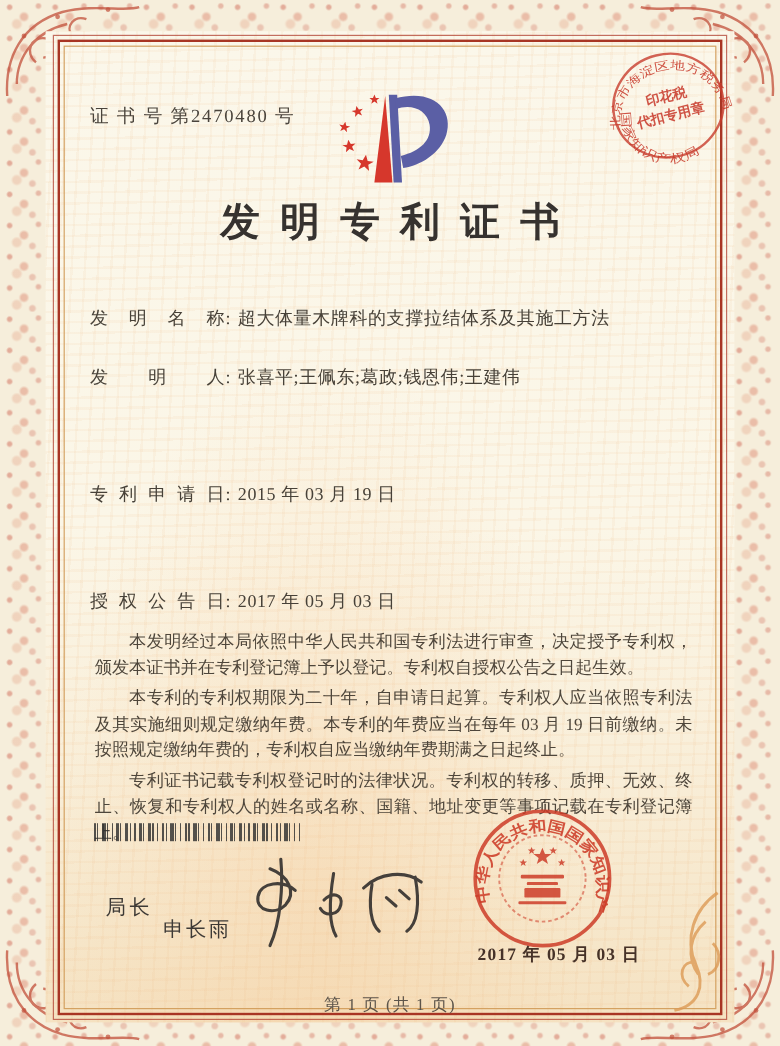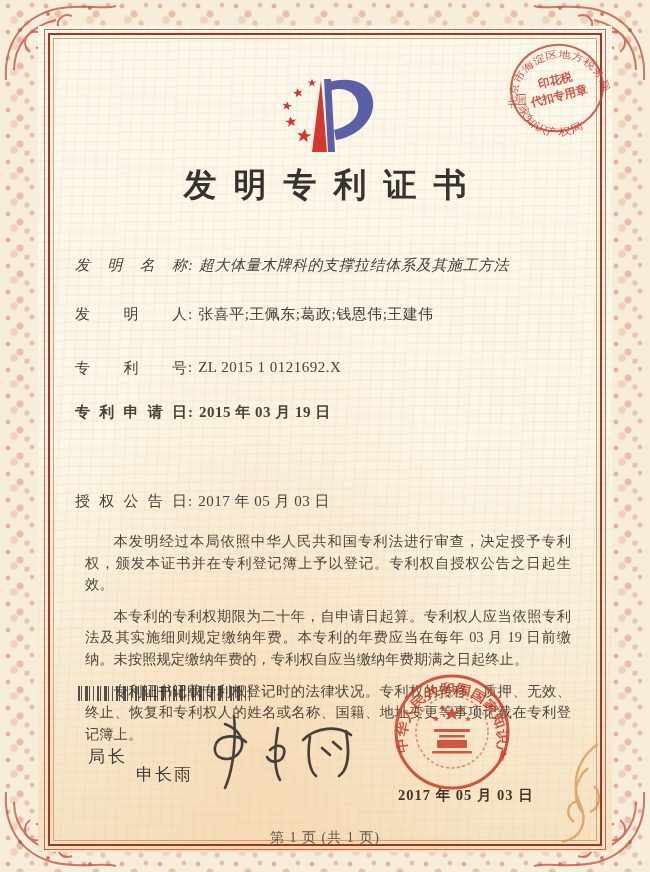--- a/index.html
+++ b/index.html
@@ -26,23 +26,23 @@
   .frame-outer{position:absolute;left:44px;top:29px;right:44px;bottom:22px;border:1px solid rgba(176,64,48,.75);}
   .frame-main{position:absolute;left:48px;top:33px;right:48px;bottom:26px;border:2px solid #a83524;}
   .frame-gold{position:absolute;left:53px;top:38px;right:53px;bottom:31px;border:1px solid rgba(208,154,86,.9);}
   .abs{position:absolute;}
   .cert-no{left:75px;top:87px;font-size:15.5px;color:#4a443c;letter-spacing:1.5px;}
   .title{left:0;right:0;top:163px;text-align:center;font-size:33px;font-weight:bold;color:#36322f;letter-spacing:17px;text-indent:17px;}
   .frow{left:75px;font-size:15px;color:#474138;white-space:nowrap;}
   .flabel{display:inline-block;width:112px;text-align:justify;text-align-last:justify;vertical-align:top;}
   .fcolon{display:inline-block;margin:0 6px 0 1px;}
   .fvalue{letter-spacing:.5px;}
-  .r0{top:256px;font-style:italic;} .r1{top:305px;} .r2{top:359px;} .r3{top:403px;font-weight:bold;} .r4{top:448px;} .r5{top:492px;}
+  .r0{top:256px;} .r1{top:305px;} .r2{top:359px;} .r3{top:403px;} .r4{top:448px;} .r5{top:492px;}
   .body-text{left:75px;width:506px;top:521px;font-size:14.3px;line-height:21.6px;color:#4e463b;text-align:justify;}
-  .body-text p{margin:10px;text-indent:2em;}
+  .body-text p{margin:4px;text-indent:2em;}
   .barcode{left:78px;top:686px;width:172px;height:15px;opacity:.82;
     background:repeating-linear-gradient(90deg,#2f2f2f 0 2px,transparent 2px 3px,#2f2f2f 3px 4px,transparent 4px 7px,#2f2f2f 7px 10px,transparent 10px 11px,#2f2f2f 11px 12px,transparent 12px 15px,#2f2f2f 15px 16px,transparent 16px 19px);}
   .post{left:88px;top:745px;font-size:17px;color:#3e3a36;letter-spacing:3px;}
   .post-name{left:88px;top:763px;font-size:17px;color:#3e3a36;letter-spacing:2px;margin-left:48px;}
   .issue-date{left:398px;top:786px;font-size:14.5px;font-weight:bold;color:#463228;letter-spacing:1px;}
   .footer{left:0;right:0;top:829px;text-align:center;font-size:14px;color:#5c544a;letter-spacing:1px;}
   .stamp-tax{left:498px;top:34px;transform:rotate(-14deg);}
   .seal-office{left:392px;top:672px;}
   .corner{position:absolute;width:118px;height:84px;}
   .c-tl{left:0;top:0;} .c-tr{right:0;top:0;transform:scaleX(-1);}
@@ -113,20 +113,21 @@
 
   <svg class="abs" style="right:46px;bottom:26px;width:86px;height:108px;" viewBox="0 0 86 108">
     <g fill="none" stroke="#dd9a55" stroke-width="2.4" opacity=".8">
       <path d="M80,6 C60,20 52,44 62,66 C70,84 64,100 44,104"></path>
       <path d="M70,30 C56,42 54,60 64,74"></path>
       <path d="M56,84 C46,76 50,62 62,64"></path>
       <path d="M76,48 C84,56 82,70 72,74"></path>
     </g>
   </svg>
 
+  <div class="abs cert-no">证 书 号 第2470480 号</div>
 
   <svg class="abs" style="left:268px;top:70px;width:118px;height:100px;" viewBox="0 0 118 100">
     <g fill="#d6372c">
       <path transform="translate(44,13) scale(0.42)" d="M0,-10 2.9,-3.1 10,-3.1 4.2,1.2 6.2,8.1 0,3.8 -6.2,8.1 -4.2,1.2 -10,-3.1 -2.9,-3.1Z"></path>
       <path transform="translate(30,23) scale(0.48) rotate(-12)" d="M0,-10 2.9,-3.1 10,-3.1 4.2,1.2 6.2,8.1 0,3.8 -6.2,8.1 -4.2,1.2 -10,-3.1 -2.9,-3.1Z"></path>
       <path transform="translate(19,36) scale(0.46) rotate(10)" d="M0,-10 2.9,-3.1 10,-3.1 4.2,1.2 6.2,8.1 0,3.8 -6.2,8.1 -4.2,1.2 -10,-3.1 -2.9,-3.1Z"></path>
       <path transform="translate(23,52) scale(0.55) rotate(-8)" d="M0,-10 2.9,-3.1 10,-3.1 4.2,1.2 6.2,8.1 0,3.8 -6.2,8.1 -4.2,1.2 -10,-3.1 -2.9,-3.1Z"></path>
       <path transform="translate(36,66) scale(0.72) rotate(8)" d="M0,-10 2.9,-3.1 10,-3.1 4.2,1.2 6.2,8.1 0,3.8 -6.2,8.1 -4.2,1.2 -10,-3.1 -2.9,-3.1Z"></path>
     </g>
     <polygon points="53,10 59,82 44,82" fill="#d6372c"></polygon>
@@ -150,23 +151,20 @@
     </text>
   </svg>
 
   <div class="abs title">发明专利证书</div>
 
   <div class="abs frow r0">
     <span class="flabel">发明名称</span><span class="fcolon">:</span><span class="fvalue">超大体量木牌科的支撑拉结体系及其施工方法</span>
   </div>
   <div class="abs frow r1">
     <span class="flabel">发明人</span><span class="fcolon">:</span><span class="fvalue">张喜平;王佩东;葛政;钱恩伟;王建伟</span>
-  </div>
-  <div class="abs frow r2">
-    <span class="flabel">专利号</span><span class="fcolon">:</span><span class="fvalue">ZL 2015 1 0121692.X</span>
   </div>
   <div class="abs frow r3">
     <span class="flabel">专利申请日</span><span class="fcolon">:</span><span class="fvalue">2015 年 03 月 19 日</span>
   </div>
   <div class="abs frow r5">
     <span class="flabel">授权公告日</span><span class="fcolon">:</span><span class="fvalue">2017 年 05 月 03 日</span>
   </div>
 
   <div class="abs body-text">
     <p>本发明经过本局依照中华人民共和国专利法进行审查，决定授予专利权，颁发本证书并在专利登记簿上予以登记。专利权自授权公告之日起生效。</p>

